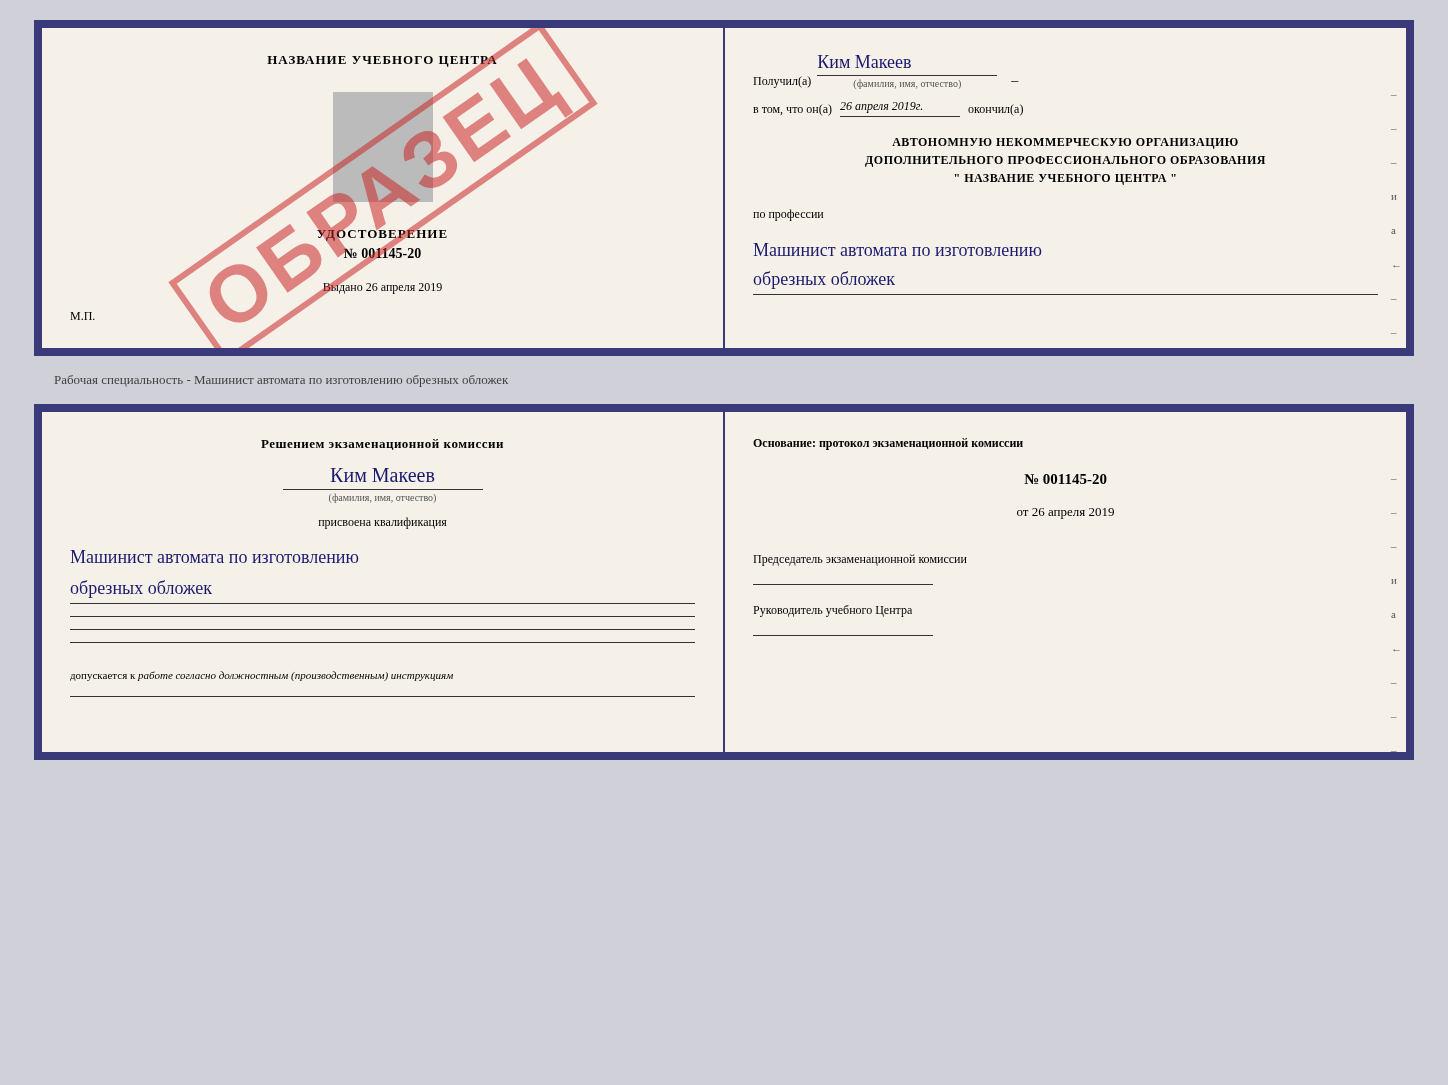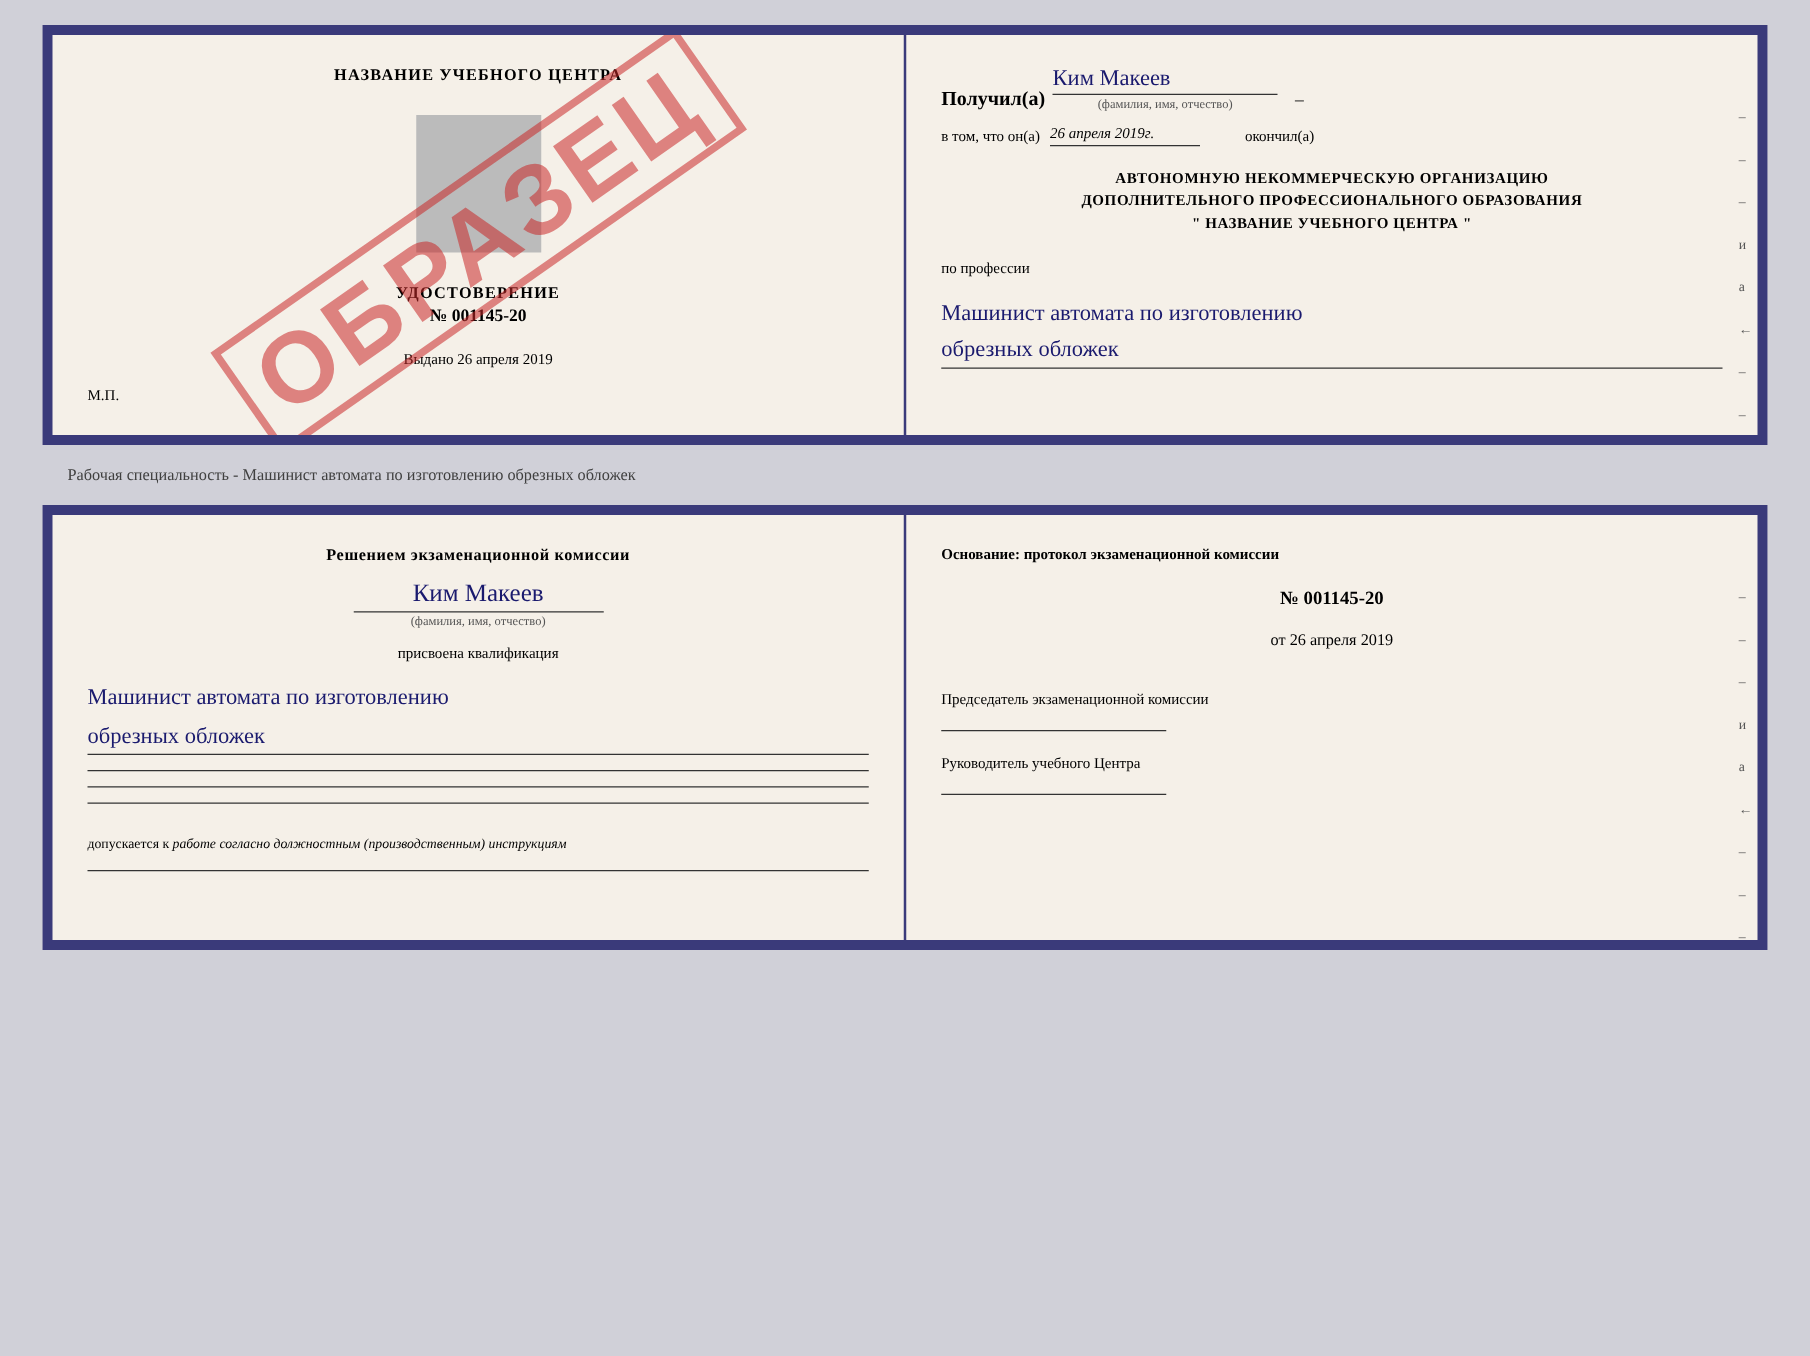--- a/index.html
+++ b/index.html
@@ -125,23 +125,22 @@
     }
 
     .poluchil-row {
       display: flex;
       align-items: flex-end;
       gap: 6px;
       flex-wrap: wrap;
     }
 
     .poluchil-label {
-      font-size: 16px;
+      font-size: 12px;
       white-space: nowrap;
-      font-weight: bold;
     }
 
     .poluchil-name {
       font-family: 'Segoe Script', 'Brush Script MT', cursive;
       font-size: 18px;
       color: #1a1a6e;
       border-bottom: 1px solid #333;
       min-width: 180px;
       padding-bottom: 2px;
     }
@@ -163,21 +162,21 @@
     .vtom-label { font-size: 12px; }
 
     .date-underline {
       font-style: italic;
       font-size: 12px;
       border-bottom: 1px solid #333;
       min-width: 120px;
       padding-bottom: 2px;
     }
 
-    .okonchil-label { font-size: 12px; margin-left: 28px; }
+    .okonchil-label { font-size: 12px; }
 
     .org-block {
       text-align: center;
       margin-top: 6px;
     }
 
     .org-line {
       font-size: 12px;
       font-weight: bold;
       text-transform: uppercase;

